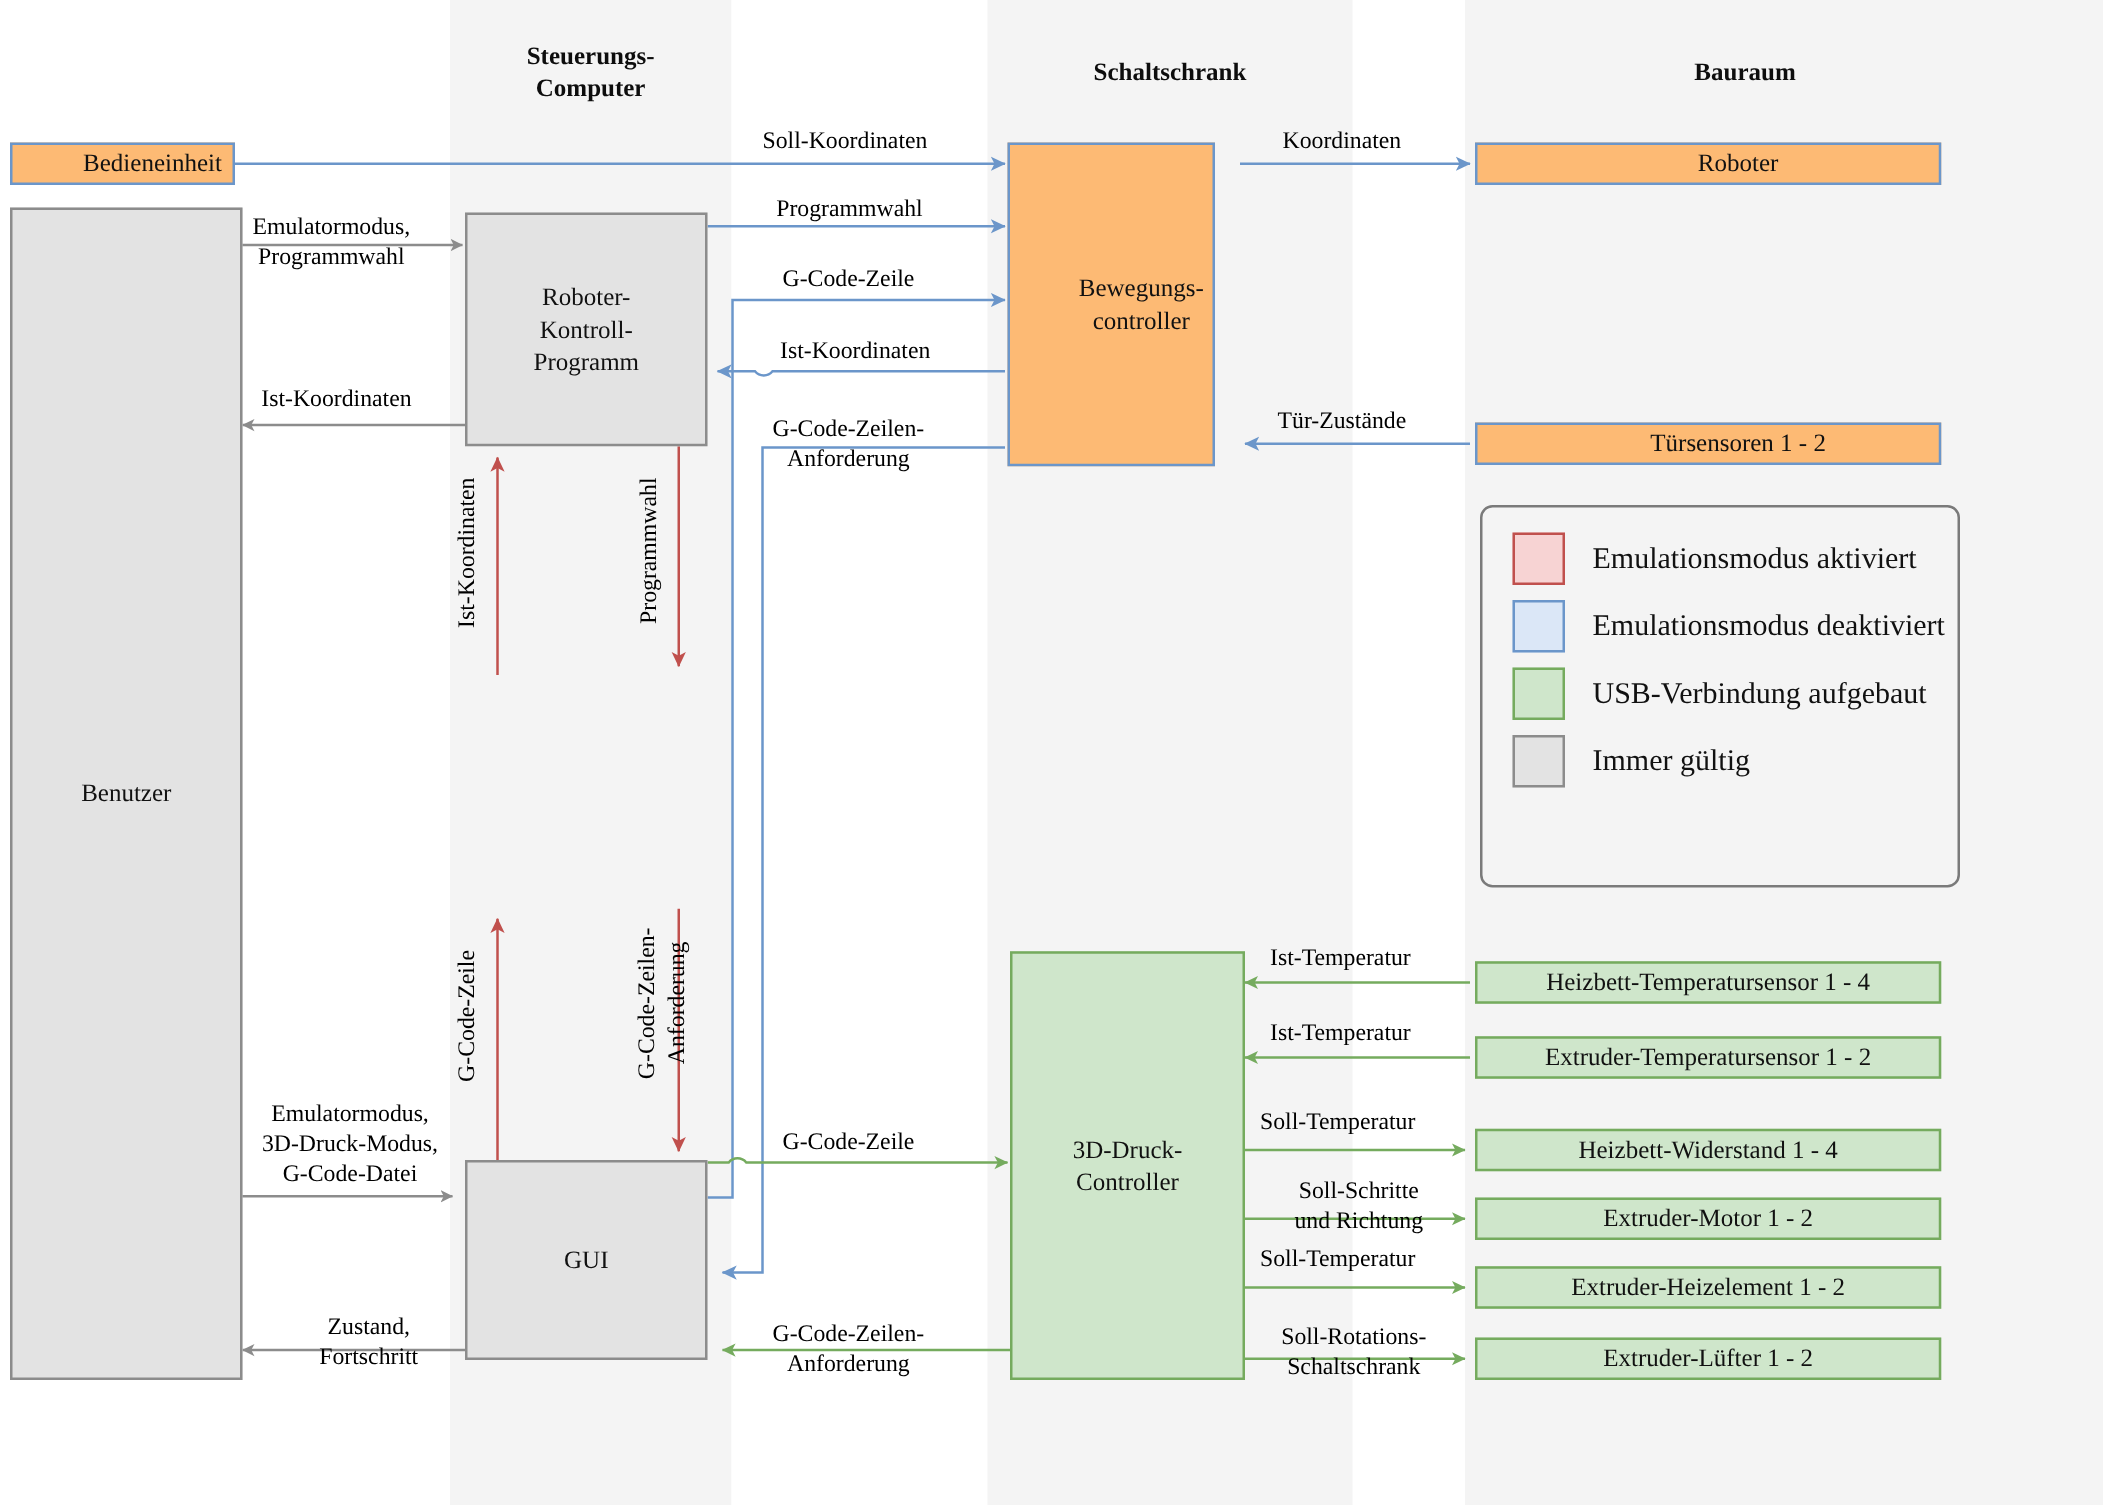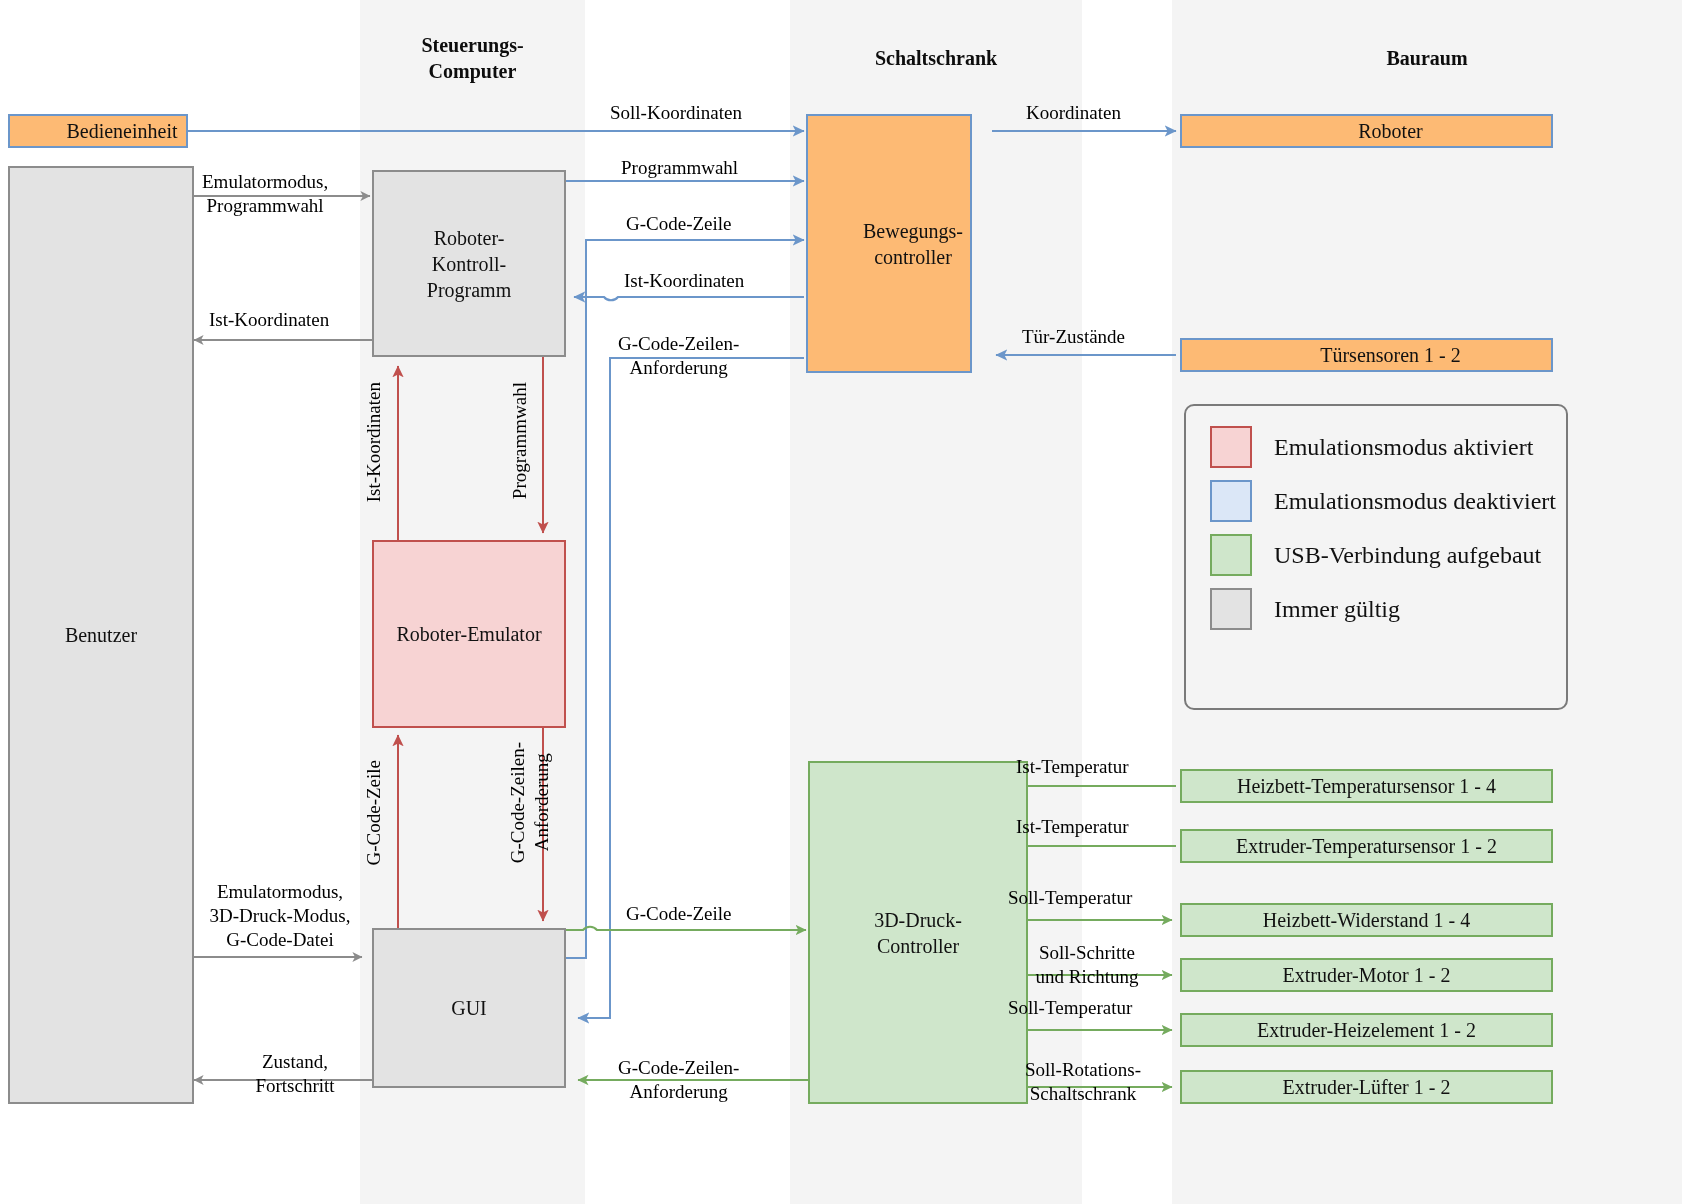--- a/index.html
+++ b/index.html
@@ -72,21 +72,21 @@
   <div class="band" style="left:790px; width:292px;"></div>
   <div class="band" style="left:1172px; width:510px;"></div>
 
   <div class="band-title" style="left:360px; top:32px; width:225px;">
     <span>Steuerungs-</span><br>
     <span>Computer</span>
   </div>
   <div class="band-title" style="left:790px; top:45px; width:292px;">
     <span>Schaltschrank</span>
   </div>
-  <div class="band-title" style="left:1172px; top:45px; width:510px;">
+  <div class="band-title" style="left:1141px; top:45px; width:510px;">
     <span>Bauraum</span>
   </div>
 
   <svg id="wires" viewBox="0 0 1682 1204">
     <defs>
       <marker id="ah-gray" markerWidth="11" markerHeight="11" refX="9.6" refY="5.5" orient="auto" markerUnits="userSpaceOnUse">
         <path d="M0,0.6 L10,5.5 L0,10.4 L2.6,5.5 Z" fill="#8c8c8c"></path>
       </marker>
       <marker id="ah-blue" markerWidth="13" markerHeight="13" refX="11.4" refY="6.5" orient="auto" markerUnits="userSpaceOnUse">
         <path d="M0,0.8 L12,6.5 L0,12.2 L3,6.5 Z" fill="#6b96ca"></path>
@@ -150,34 +150,31 @@
   <div class="node n-gray" style="left:8px; top:166px; width:186px; height:938px;">
     <span>Benutzer</span>
   </div>
 
   <div class="node n-gray" style="left:372px; top:170px; width:194px; height:187px; flex-direction:column;">
     <span>Roboter-</span>
     <span>Kontroll-</span>
     <span>Programm</span>
   </div>
 
-  <div class="node n-red" style="left:372px; top:540px; width:194px; height:188px;">
-    <span>Roboter-Emulator</span>
-  </div>
 
   <div class="node n-gray" style="left:372px; top:928px; width:194px; height:160px;">
     <span>GUI</span>
   </div>
 
   <div class="node n-blue" style="left:806px; top:114px; width:166px; height:259px; flex-direction:column;">
     <span>Bewegungs-</span>
     <span>controller</span>
   </div>
 
-  <div class="node n-green" style="left:808px; top:761px; width:220px; height:343px; flex-direction:column;">
+  <div class="node n-green" style="left:808px; top:761px; width:188px; height:343px; flex-direction:column;">
     <span>3D-Druck-</span>
     <span>Controller</span>
   </div>
 
   <div class="node n-blue" style="left:1180px; top:114px; width:373px; height:34px;">
     <span>Roboter</span>
   </div>
 
   <div class="node n-blue" style="left:1180px; top:338px; width:373px; height:34px;">
     <span>Türsensoren 1 - 2</span>

